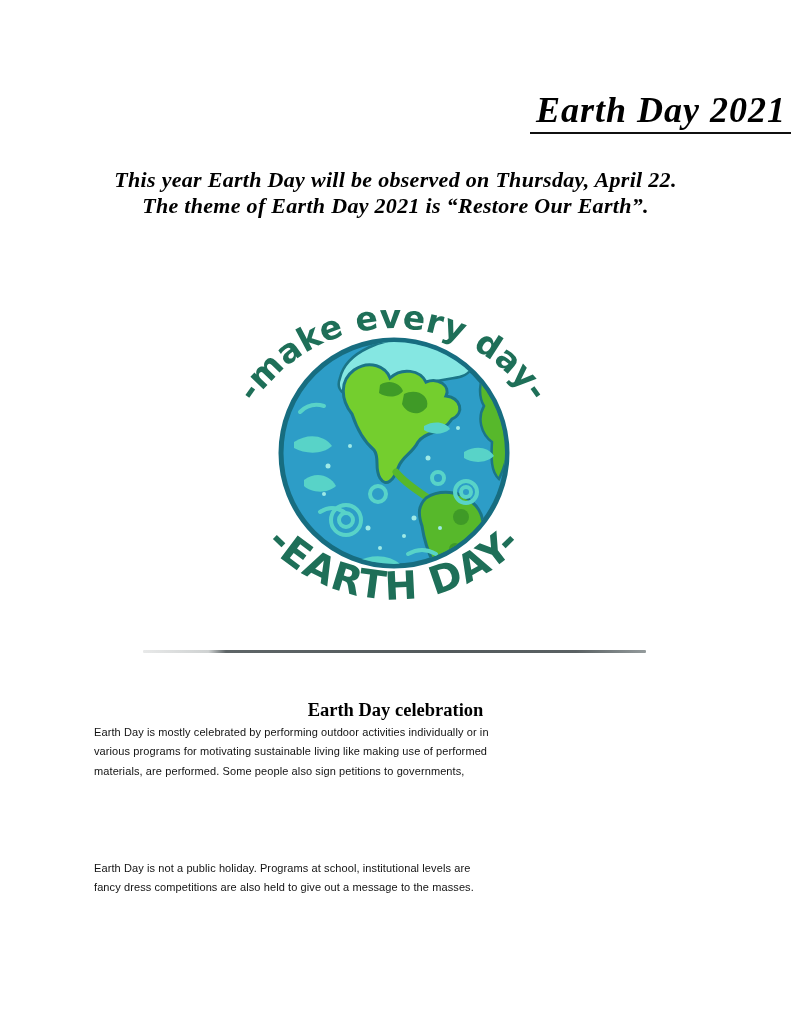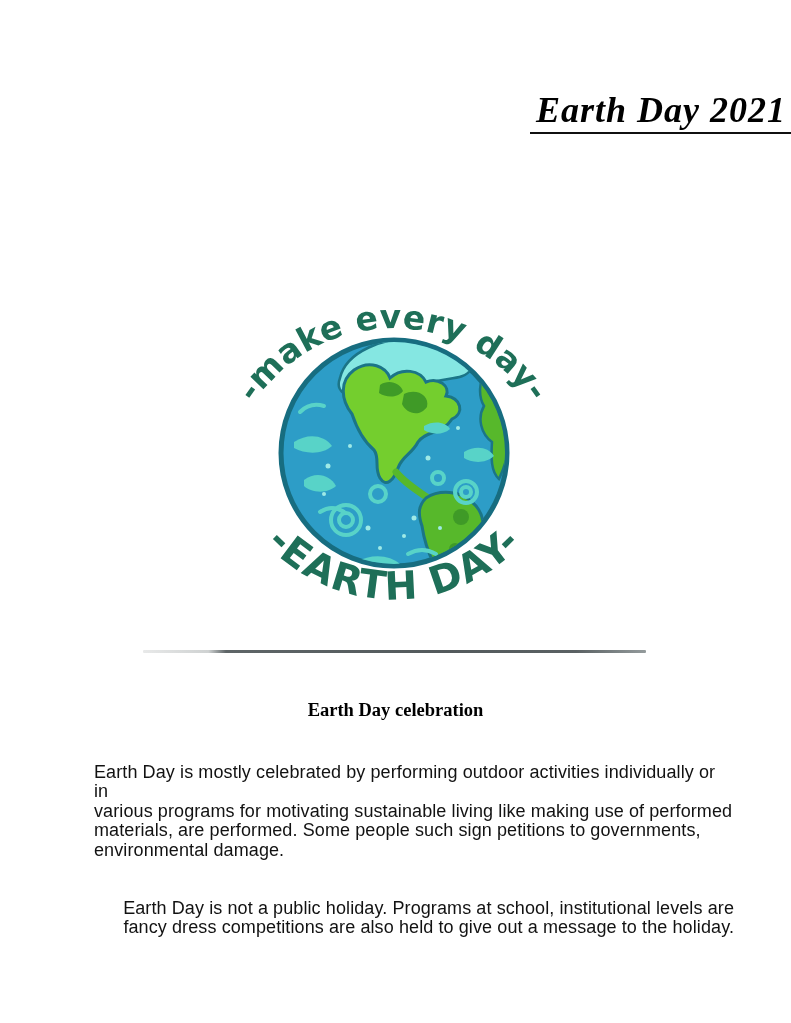--- a/index.html
+++ b/index.html
@@ -43,41 +43,45 @@
   }
   .section-heading{
     position:absolute;top:700px;left:0;width:100%;
     margin:0;text-align:center;
     font-family:"Liberation Serif",serif;
     font-size:18.5px;font-weight:700;
   }
   .para{
     position:absolute;left:94px;width:640px;
     font-family:"Liberation Sans",sans-serif;
-    font-size:18px;line-height:19.4px;
-    letter-spacing:0.1px;color:#121212;margin-top:40px;
+    font-size:11px;line-height:19.4px;
+    letter-spacing:0.1px;color:#121212;
   }
   .para1{top:723px;}
-  .para2{top:859px;text-align:right;}
+  .para2{top:859px;}
   .arc-text-top{
     font-family:"DejaVu Sans",sans-serif;
     font-weight:700;font-size:33px;letter-spacing:0.5px;
   }
   .arc-text-bottom{
     font-family:"DejaVu Sans",sans-serif;
     font-weight:700;font-size:39px;letter-spacing:1.5px;
   }
 </style>
 </head>
 <body>
 
 <div class="page">
 
   <h1 class="doc-title"><span class="u">Earth Day 2021</span></h1>
 
+  <div class="doc-subtitle">
+    <div>This year Earth Day will be observed on Thursday, April 22.</div>
+    <div>The theme of Earth Day 2021 is “Restore Our Earth”.</div>
+  </div>
 
   <div class="illustration">
     <svg viewBox="0 0 360 360" xmlns="http://www.w3.org/2000/svg">
       <defs>
         <path id="arcTop" d="M 29,133 A 166,166 0 0 1 301,133" fill="none"></path>
         <path id="arcBottom" d="M 28,266 A 175,175 0 0 0 304,266" fill="none"></path>
         <clipPath id="globeClip">
             <circle cx="166" cy="187" r="111"></circle>
           </clipPath>
       </defs>
@@ -154,22 +158,21 @@
     </svg>
   </div>
 
   <div class="divider"></div>
 
   <h2 class="section-heading">Earth Day celebration</h2>
 
   <div class="para para1">
     <div>Earth Day is mostly celebrated by performing outdoor activities individually or in</div>
     <div>various programs for motivating sustainable living like making use of performed</div>
-    <div>materials, are performed. Some people such sign petitions to governments,</div>
-    <div>environmental damage.</div>
+    <div>materials, are performed. Some people also sign petitions to governments,</div>
   </div>
 
   <div class="para para2">
     <div>Earth Day is not a public holiday. Programs at school, institutional levels are</div>
-    <div>fancy dress competitions are also held to give out a message to the holiday.</div>
+    <div>fancy dress competitions are also held to give out a message to the masses.</div>
   </div>
 
 </div>
 
 </body></html>

